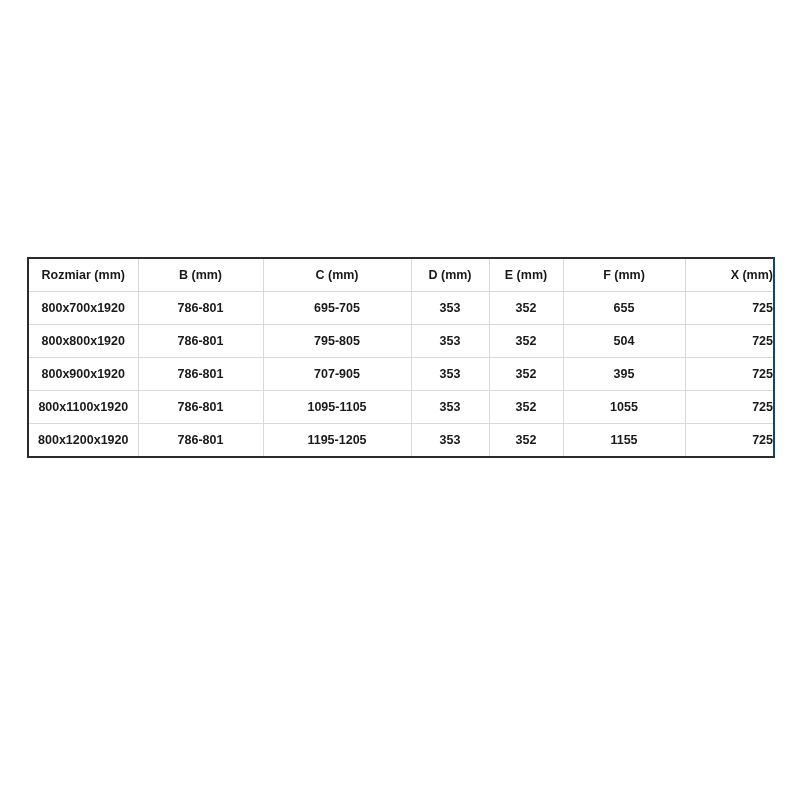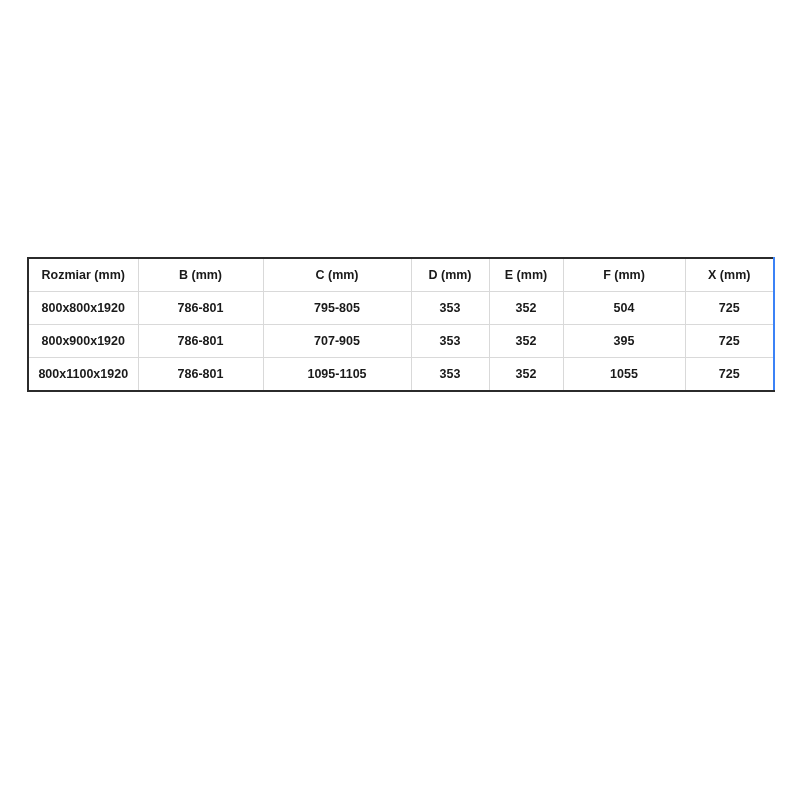--- a/index.html
+++ b/index.html
@@ -46,21 +46,22 @@
   }
   table.spec tbody tr:last-child td {
     border-bottom: 2px solid #2b2b2b;
   }
   table.spec th:first-child,
   table.spec td:first-child {
     border-left: 2px solid #2b2b2b;
   }
   table.spec th:last-child,
   table.spec td:last-child {
-    border-right: 2px solid #3b82f6;
+    border-right: 2px solid #0c4a6e;
+    text-align: right;
   }
   
   col.c0 { width: 110px; }
   col.c1 { width: 125px; }
   col.c2 { width: 148px; }
   col.c3 { width: 78px; }
   col.c4 { width: 74px; }
   col.c5 { width: 122px; }
   col.c6 { width: 89px; }
 </style>
@@ -85,20 +86,29 @@
           <th>B (mm)</th>
           <th>C (mm)</th>
           <th>D (mm)</th>
           <th>E (mm)</th>
           <th>F (mm)</th>
           <th>X (mm)</th>
         </tr>
       </thead>
       <tbody>
         <tr>
+          <td>800x700x1920</td>
+          <td>786-801</td>
+          <td>695-705</td>
+          <td>353</td>
+          <td>352</td>
+          <td>655</td>
+          <td>725</td>
+        </tr>
+        <tr>
           <td>800x800x1920</td>
           <td>786-801</td>
           <td>795-805</td>
           <td>353</td>
           <td>352</td>
           <td>504</td>
           <td>725</td>
         </tr>
         <tr>
           <td>800x900x1920</td>
@@ -111,16 +121,25 @@
         </tr>
         <tr>
           <td>800x1100x1920</td>
           <td>786-801</td>
           <td>1095-1105</td>
           <td>353</td>
           <td>352</td>
           <td>1055</td>
           <td>725</td>
         </tr>
+        <tr>
+          <td>800x1200x1920</td>
+          <td>786-801</td>
+          <td>1195-1205</td>
+          <td>353</td>
+          <td>352</td>
+          <td>1155</td>
+          <td>725</td>
+        </tr>
       </tbody>
     </table>
   </div>
 </div>
 
 </body></html>

